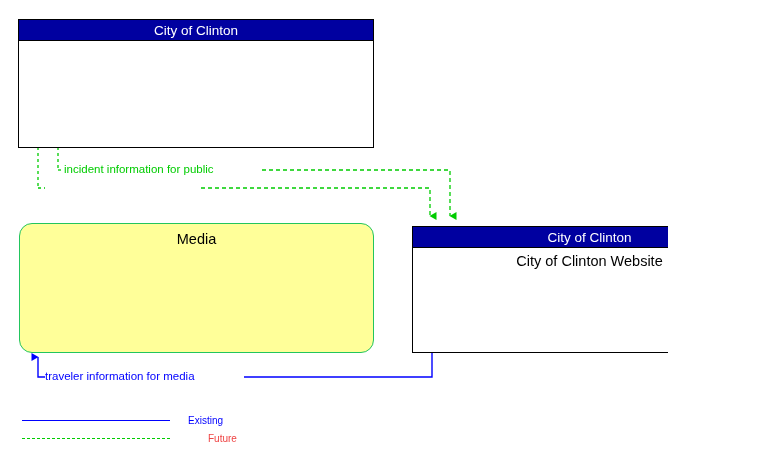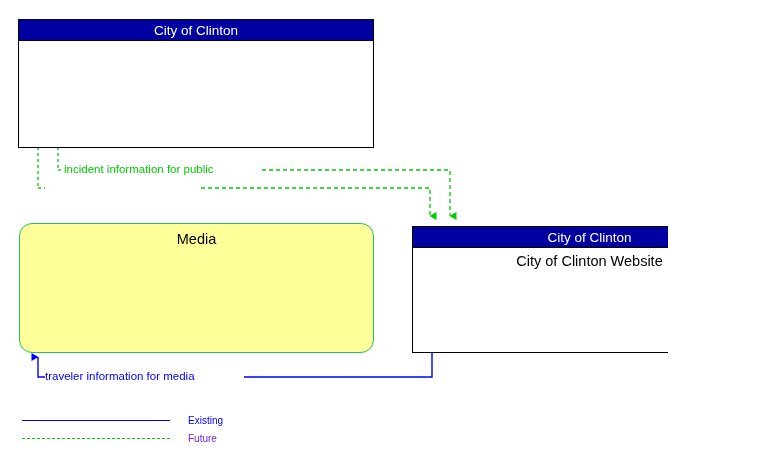--- a/index.html
+++ b/index.html
@@ -107,21 +107,21 @@
   }
   .legend-text {
     position: absolute;
     left: 166px;
     top: 0;
     font-size: 10px;
     line-height: 16px;
     white-space: nowrap;
   }
   .legend-text.existing { color: #0000ff; }
-  .legend-text.future { color: #6d28d9; }
+  .legend-text.future { color: #ef4444; margin-left: 20px; }
 </style>
 </head>
 <body>
 
 <div id="canvas">
 
   <svg id="wires" viewBox="0 0 783 467" width="783" height="467" xmlns="http://www.w3.org/2000/svg">
 
     <defs>
       <marker id="arrow-green" markerWidth="9" markerHeight="9" refX="4.5" refY="7.5" orient="auto" markerUnits="userSpaceOnUse">

